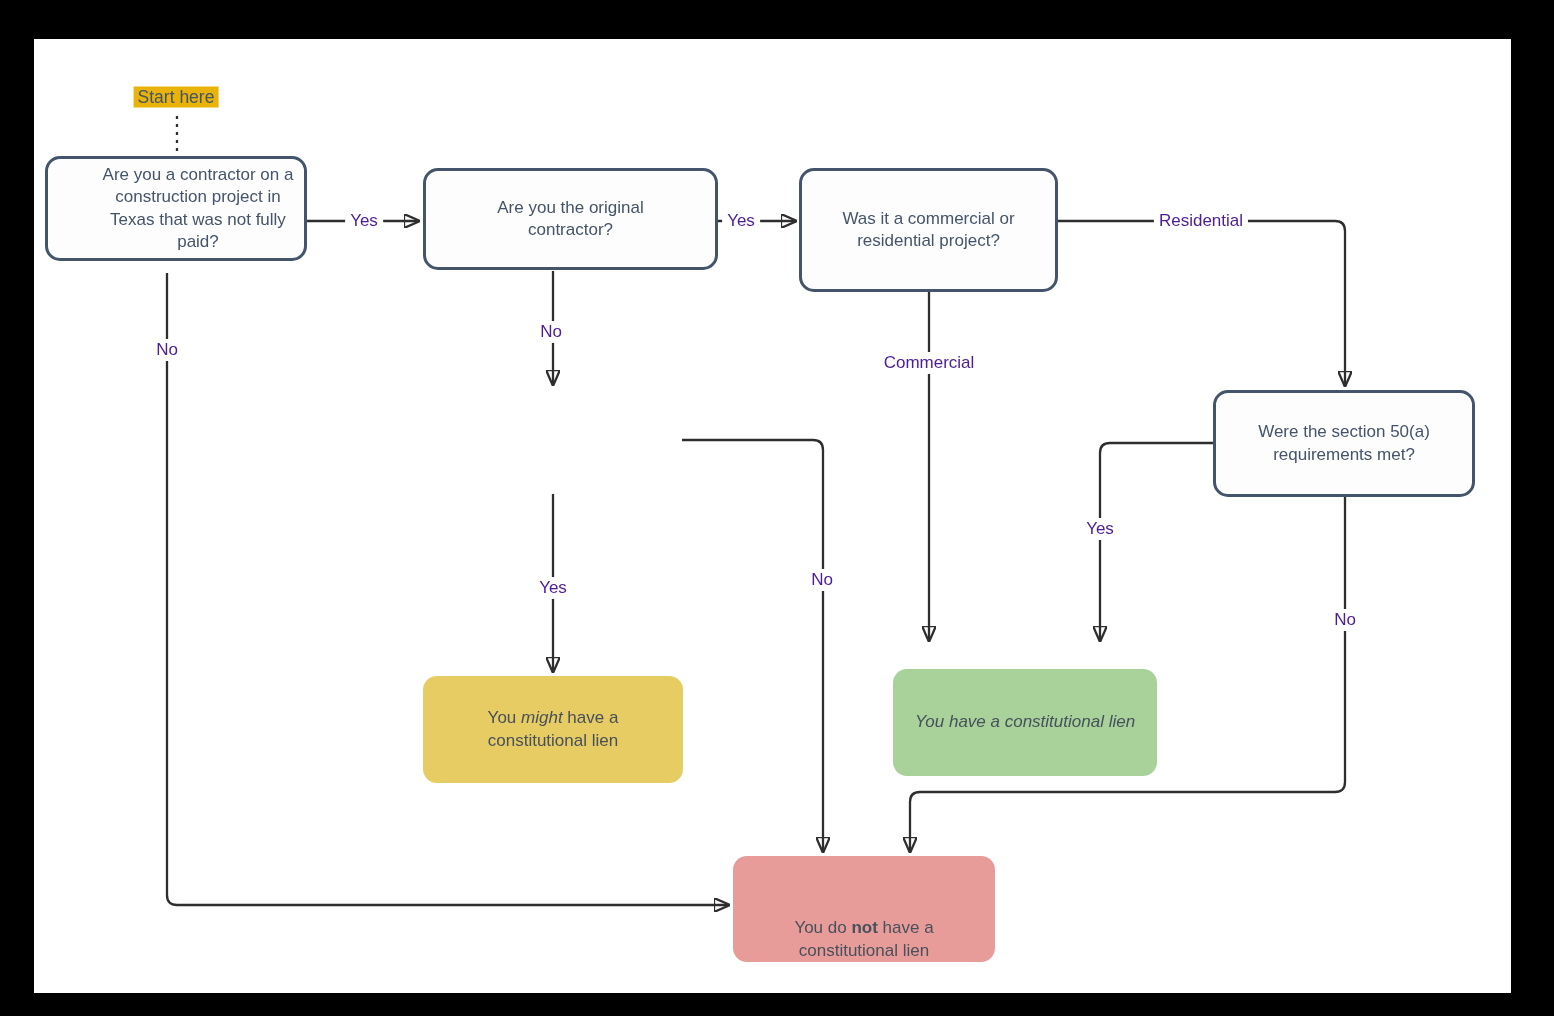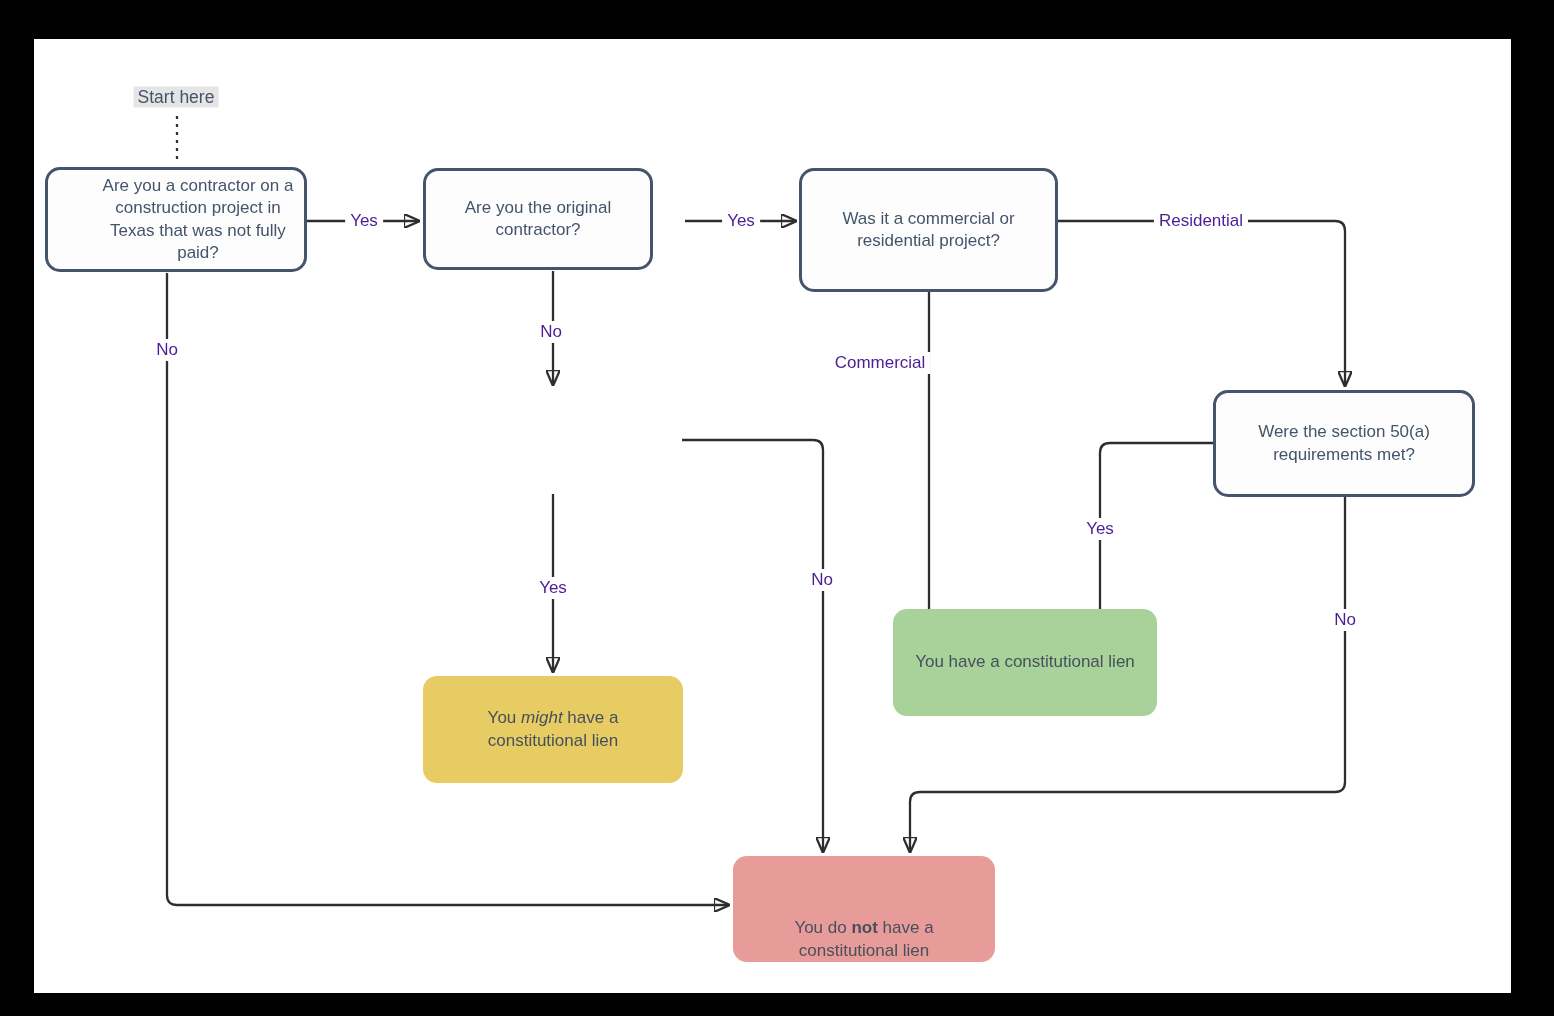--- a/index.html
+++ b/index.html
@@ -12,21 +12,21 @@
         text-align:center;font-size:17px;line-height:1.32;border-radius:15px;}
   .node .txt{display:inline-block;}
   .decision{background:#fdfdfd;border:3px solid #44546a;color:#44546a;}
   .result{border:none;color:#47505c;border-radius:14px;}
   .result.yellow{background:#e6cc62;}
   .result.green{background:#a8d29a;}
   .result.red{background:#e89c99;align-items:flex-end;}
   .edge-label{position:absolute;transform:translate(-50%,-50%);background:#ffffff;
               padding:1px 5px;font-size:17px;color:#4c1d95;white-space:nowrap;}
   .start-label{position:absolute;transform:translate(-50%,-50%);font-size:17.5px;color:#44546a;
-               background:#e5e5e5;padding:0 4px;white-space:nowrap;}
+               background:#eab308;padding:0 4px;white-space:nowrap;}
 </style>
 </head>
 <body>
 
 <div class="stage">
   <div class="canvas"></div>
 
   <svg class="wires" viewBox="0 0 1554 1016">
     <defs>
       <marker id="arw" viewBox="0 0 16 14" markerWidth="16" markerHeight="14" refX="14" refY="7" orient="auto" markerUnits="userSpaceOnUse">
@@ -41,52 +41,52 @@
     <path d="M929,273 V640" marker-end="url(#arw)"></path>
     <path d="M553,494 V671" marker-end="url(#arw)"></path>
     <path d="M682,440 H813 Q823,440 823,450 V851" marker-end="url(#arw)"></path>
     <path d="M1213,443 H1110 Q1100,443 1100,453 V640" marker-end="url(#arw)"></path>
     <path d="M1345,494 V782 Q1345,792 1335,792 H920 Q910,792 910,802 V851" marker-end="url(#arw)"></path>
     <path d="M167,273 V895 Q167,905 177,905 H728" marker-end="url(#arw)"></path>
   </svg>
 
   <div class="start-label" style="left:176px;top:97px;">Start here</div>
 
-  <div class="node decision" style="left:45px;top:167px;width:262px;height:105px;padding-left:44px;">
+  <div class="node decision" style="left:45px;top:156px;width:262px;height:105px;padding-left:44px;">
     <span class="txt" style="max-width:232px;">Are you a contractor on a construction project in Texas that was not fully paid?</span>
   </div>
 
-  <div class="node decision" style="left:423px;top:168px;width:230px;height:102px;">
+  <div class="node decision" style="left:423px;top:168px;width:295px;height:102px;">
     <span class="txt" style="max-width:180px;">Are you the original contractor?</span>
   </div>
 
   <div class="node decision" style="left:799px;top:168px;width:259px;height:124px;">
     <span class="txt" style="max-width:210px;">Was it a commercial or residential project?</span>
   </div>
 
 
   <div class="node decision" style="left:1213px;top:390px;width:262px;height:107px;">
     <span class="txt" style="max-width:220px;">Were the section 50(a) requirements met?</span>
   </div>
 
   <div class="node result yellow" style="left:423px;top:676px;width:260px;height:107px;">
     <span class="txt" style="max-width:170px;"><span>You </span><em>might</em><span> have a constitutional lien</span></span>
   </div>
 
-  <div class="node result green" style="left:893px;top:609px;width:264px;height:107px;">
+  <div class="node result green" style="left:893px;top:669px;width:264px;height:107px;font-style:italic;">
     <span class="txt" style="max-width:230px;">You have a constitutional lien</span>
   </div>
 
   <div class="node result red" style="left:733px;top:856px;width:262px;height:106px;">
     <span class="txt" style="max-width:180px;"><span>You do </span><strong>not</strong><span> have a constitutional lien</span></span>
   </div>
 
   <div class="edge-label" style="left:364px;top:221px;">Yes</div>
   <div class="edge-label" style="left:741px;top:221px;">Yes</div>
   <div class="edge-label" style="left:1201px;top:221px;text-align:right;">Residential</div>
   <div class="edge-label" style="left:551px;top:332px;">No</div>
-  <div class="edge-label" style="left:880px;top:363px;">Commercial</div>
+  <div class="edge-label" style="left:929px;top:363px;">Commercial</div>
   <div class="edge-label" style="left:167px;top:350px;">No</div>
   <div class="edge-label" style="left:553px;top:588px;">Yes</div>
   <div class="edge-label" style="left:822px;top:580px;">No</div>
   <div class="edge-label" style="left:1100px;top:529px;">Yes</div>
   <div class="edge-label" style="left:1345px;top:620px;">No</div>
 </div>
 
 </body></html>

